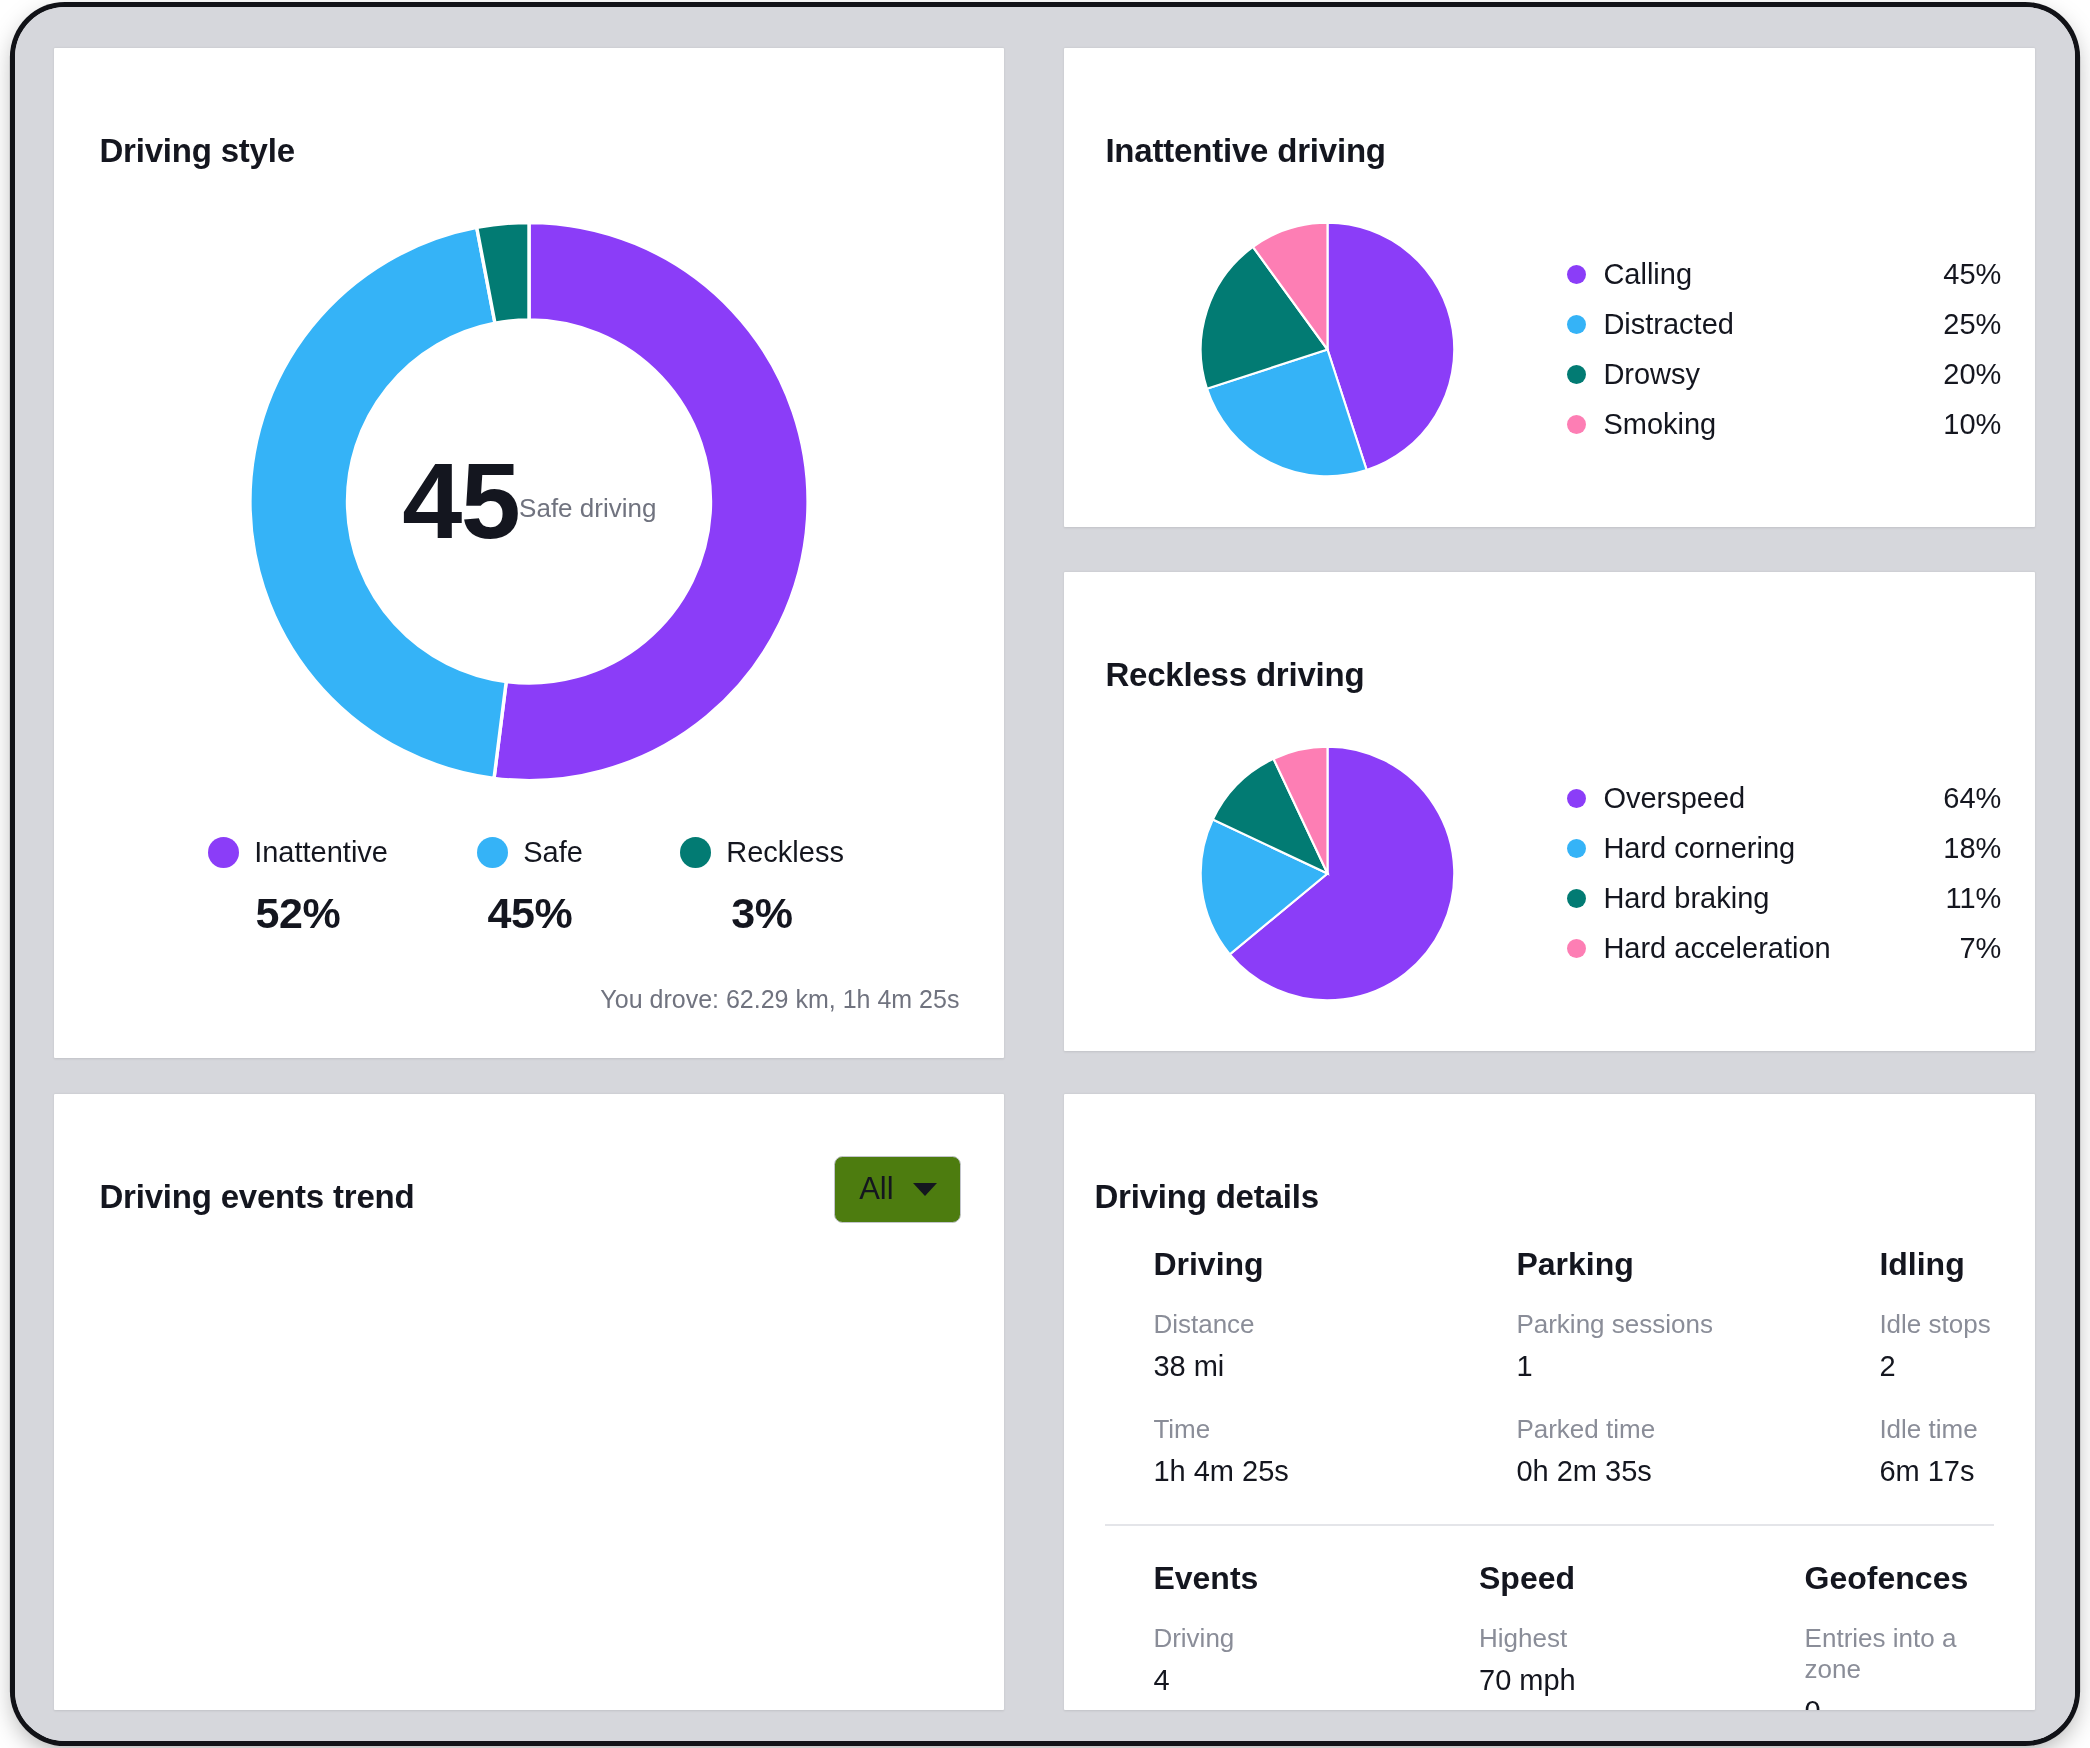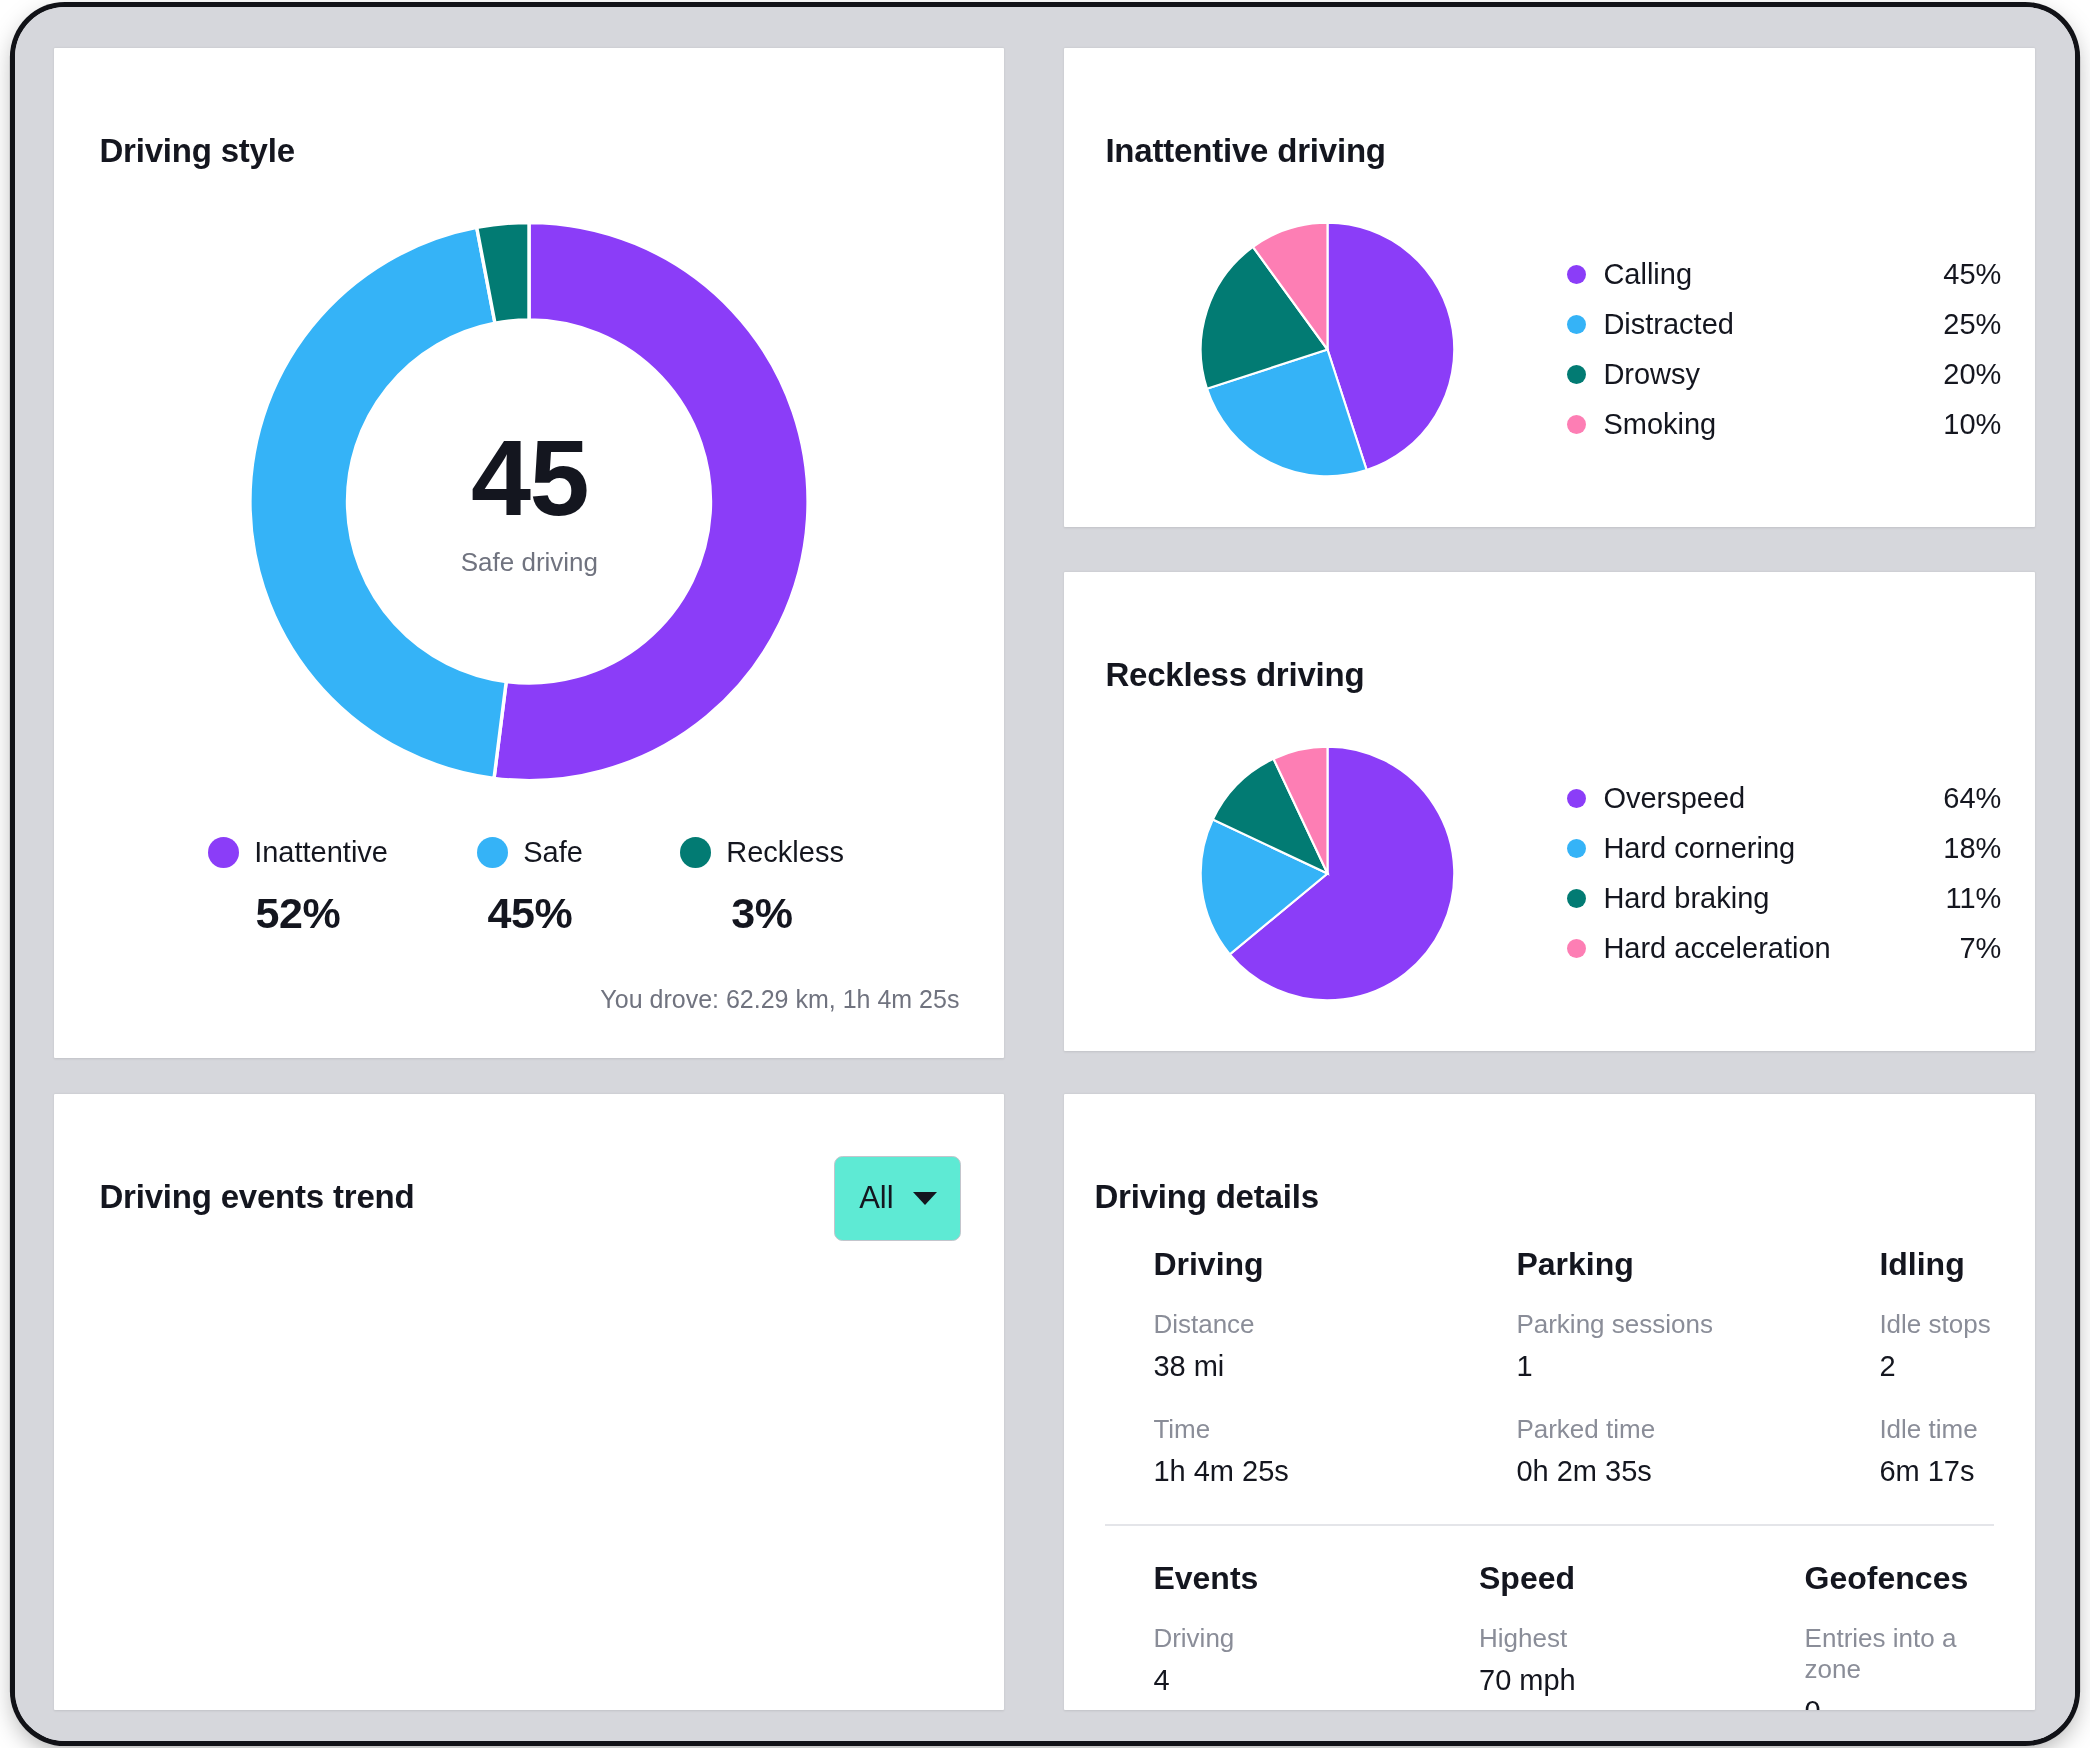--- a/index.html
+++ b/index.html
@@ -53,21 +53,21 @@
   #card-driving-style { left: 0; top: 0; width: 950px; height: 1010px; }
   #card-driving-style .card-title { position: absolute; left: 45px; top: 84px; }
   .donut-wrap {
     position: absolute; left: 50%; top: 171px;
     transform: translateX(-50%);
     width: 565px; height: 565px;
   }
   .donut-svg { display: block; width: 565px; height: 565px; }
   .donut-center {
     position: absolute; left: 0; top: 0; width: 565px; height: 565px;
-    display: flex; flex-direction: column;
+    display: flex; flex-direction: row;
     align-items: center; justify-content: center;
     pointer-events: none;
   }
   .donut-score { font-size: 108px; font-weight: 700; color: #14161f; line-height: 1; letter-spacing: -1.7px;}
   .donut-sub { font-size: 26px; color: #70737f; margin-top: 15.4px; }
 
   .style-legend {
     position: absolute; left: 1px; right: 0; top: 788px;
     display: flex; justify-content: center; gap: 4px;
   }
@@ -99,24 +99,24 @@
   .pie-legend-row { display: flex; align-items: center; }
   .dot-sm { width: 19px; height: 19px; }
   .pie-legend-label { font-size: 29px; color: #14161f; margin-left: 17px; flex: 1; white-space: nowrap;}
   .pie-legend-value { font-size: 29px; color: #14161f; text-align: right; min-width: 82px; }
 
   
   #card-events { left: 0; top: 1046px; width: 950px; height: 616px; padding-left: 44px; }
   #card-events .card-title { position: absolute; left: 45px; top: 84px; }
   .select-btn {
     position: absolute; right: 43px; top: 62px;
-    width: 127px; height: 85px;
+    width: 127px; height: 67px;
     border: 1.3px solid #c3c5cc;
     border-radius: 8.6px;
-    background: #5eead4;
+    background: #4d7c0f;
     display: flex; align-items: center; justify-content: center;
     gap: 19px;
     cursor: pointer;
   }
   .select-label { font-size: 31px; color: #14161f; }
   .caret {
     width: 0; height: 0;
     border-left: 12px solid transparent;
     border-right: 12px solid transparent;
     border-top: 13px solid #14161f;

